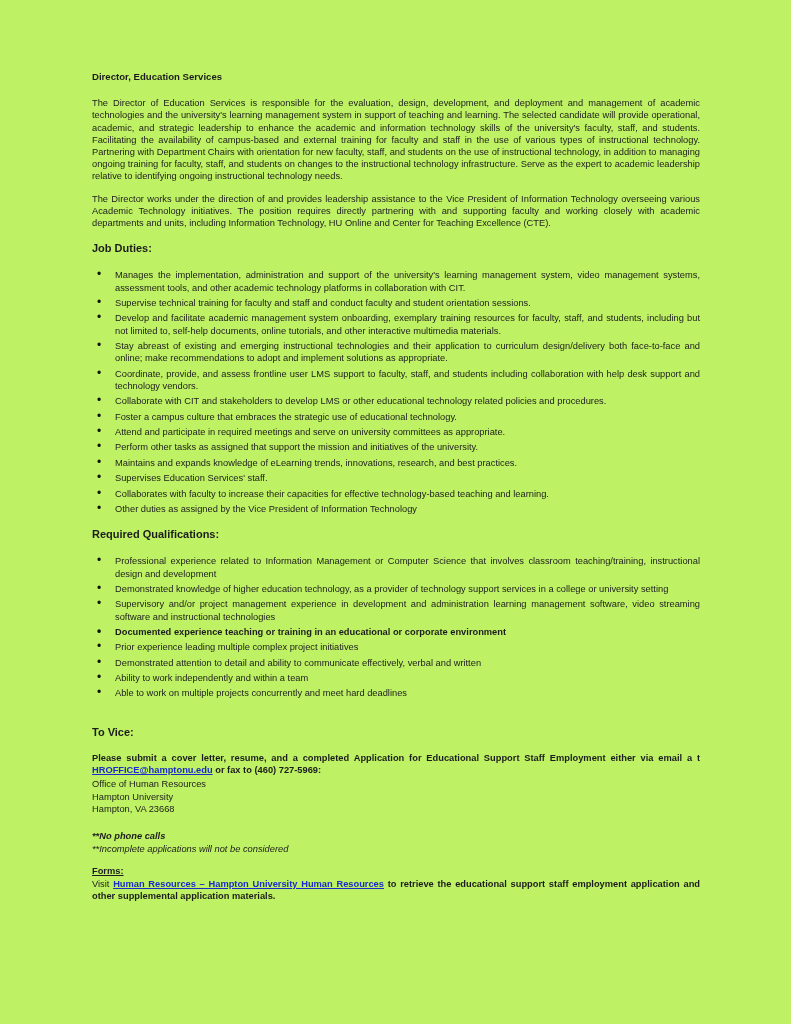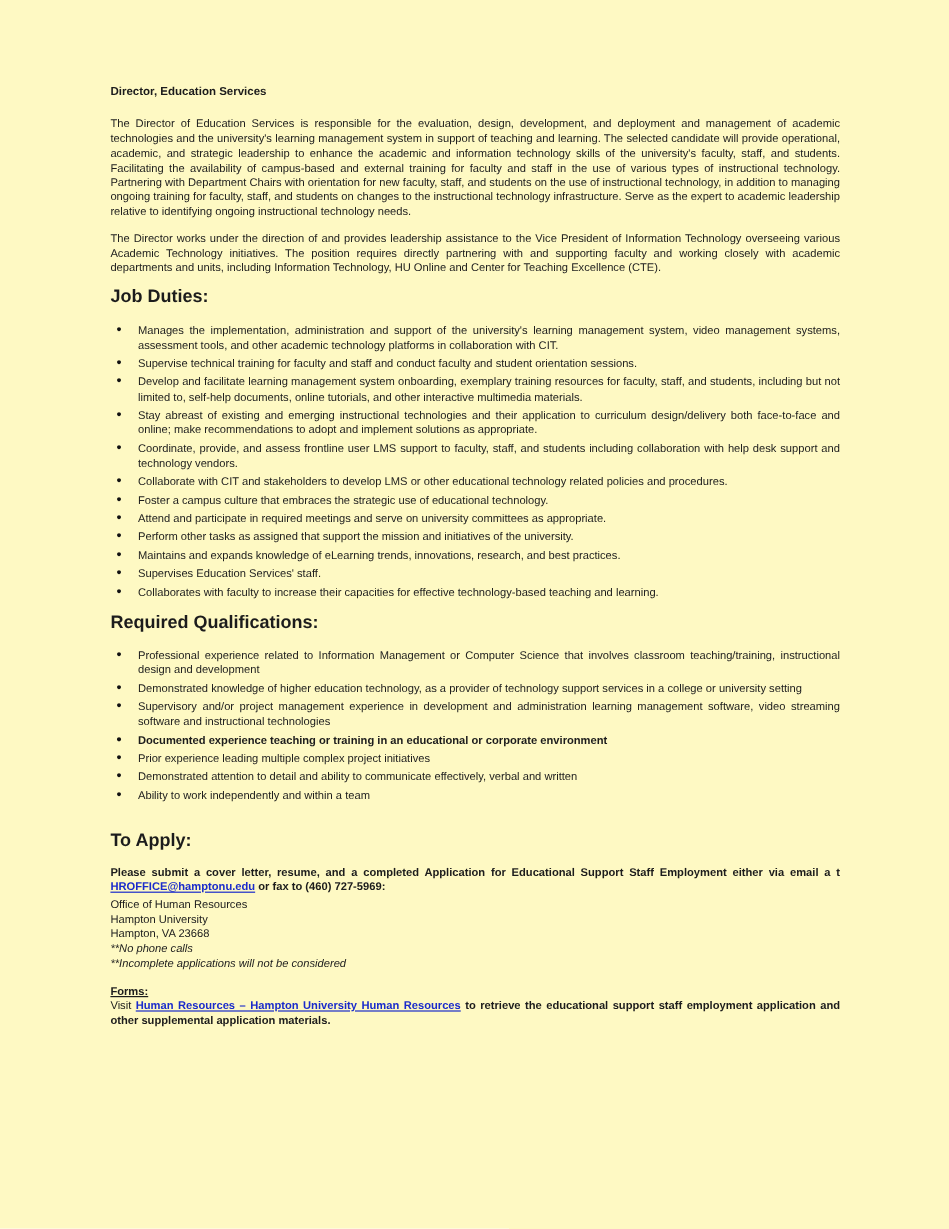--- a/index.html
+++ b/index.html
@@ -1,52 +1,52 @@
 <!DOCTYPE html>
 <html><head>
 <meta charset="utf-8">
 <style>
   * { margin:0; padding:0; box-sizing:border-box; }
   html,body { background:#ffffff; }
   .page {
     position:relative;
     width:791px; height:1024px;
-    background:#fef9c3;
+    background:#bef264;
     font-family:"Liberation Sans", sans-serif;
     color:#1c1c1c;
     overflow:hidden;
   }
   .content {
     position:absolute;
     left:92px; top:71px; width:608px;
     font-size:9.3px;
     line-height:12.2px;
   }
   .doc-title { font-weight:bold; font-size:9.6px; }
   .para { text-align:justify; margin-top:14px; }
-  .heading { font-weight:bold; font-size:15px; margin-top:13px; }
+  .heading { font-weight:bold; font-size:11px; margin-top:13px; }
   .bullet-list { margin-top:15px; }
   .li {
     position:relative;
     padding-left:23px;
     margin-bottom:3.2px;
     text-align:justify;
   }
   .li::before {
     content:"\2022";
     position:absolute;
     left:5px; top:-1px;
     font-size:12px;
     color:#111;
   }
   .li.bold-item { font-weight:bold; }
   .apply-para { font-weight:bold; margin-top:14px; text-align:justify; }
   .address-block { font-weight:normal; margin-top:2px; }
   .address-block div { line-height:12.2px; }
-  .note-bold-italic { font-weight:normal; font-style:italic; }
+  .note-bold-italic { font-weight:bold; font-style:italic; margin-top:15px; }
   .note-italic { font-style:italic; margin-top:1px; }
   .forms-heading {
     font-weight:bold;
     text-decoration:underline;
     margin-top:10px;
   }
   .forms-para { text-align:justify; }
   .forms-rest { font-weight:bold; }
   a.doc-link {
     color:#1a2bcb;
@@ -65,45 +65,47 @@
     <div class="doc-title">Director, Education Services</div>
 
     <div class="para">The Director of Education Services is responsible for the evaluation, design, development, and deployment and management of academic technologies and the university's learning management system in support of teaching and learning. The selected candidate will provide operational, academic, and strategic leadership to enhance the academic and information technology skills of the university's faculty, staff, and students. Facilitating the availability of campus-based and external training for faculty and staff in the use of various types of instructional technology.  Partnering with Department Chairs with orientation for new faculty, staff, and students on the use of instructional technology, in addition to managing ongoing training for faculty, staff, and students on changes to the instructional technology infrastructure.  Serve as the expert to academic leadership relative to identifying ongoing instructional technology needs.</div>
     <div class="para" style="margin-top:10px">The Director works under the direction of and provides leadership assistance to the Vice President of Information Technology overseeing various Academic Technology initiatives. The position requires directly partnering with and supporting faculty and working closely with academic departments and units, including Information Technology, HU Online and Center for Teaching Excellence (CTE).</div>
 
     <div class="heading">Job Duties:</div>
 
     <div class="bullet-list">
       <div class="li">Manages the implementation, administration and support of the university's learning management system, video management systems, assessment tools, and other academic technology platforms in collaboration with CIT.</div>
       <div class="li">Supervise technical training for faculty and staff and conduct faculty and student orientation sessions.</div>
-      <div class="li">Develop and facilitate learning management system onboarding, exemplary training resources for faculty, staff, and students, including but not limited to, self-help documents, online tutorials, and other interactive multimedia materials.</div>
+      <div class="li">Develop and facilitate academic management system onboarding, exemplary training resources for faculty, staff, and students, including but not limited to, self-help documents, online tutorials, and other interactive multimedia materials.</div>
       <div class="li">Stay abreast of existing and emerging instructional technologies and their application to curriculum design/delivery both face-to-face and online; make recommendations to adopt and implement solutions as appropriate.</div>
       <div class="li">Coordinate, provide, and assess frontline user LMS support to faculty, staff, and students including collaboration with help desk support and technology vendors.</div>
       <div class="li">Collaborate with CIT and stakeholders to develop LMS or other educational technology related policies and procedures.</div>
       <div class="li">Foster a campus culture that embraces the strategic use of educational technology.</div>
       <div class="li">Attend and participate in required meetings and serve on university committees as appropriate.</div>
       <div class="li">Perform other tasks as assigned that support the mission and initiatives of the university.</div>
       <div class="li">Maintains and expands knowledge of eLearning trends, innovations, research, and best practices.</div>
       <div class="li">Supervises Education Services' staff.</div>
       <div class="li">Collaborates with faculty to increase their capacities for effective technology-based teaching and learning.</div>
+      <div class="li">Other duties as assigned by the Vice President of Information Technology</div>
     </div>
 
     <div class="heading" style="">Required Qualifications:</div>
 
     <div class="bullet-list">
       <div class="li">Professional experience related to Information Management or Computer Science that involves classroom teaching/training, instructional design and development</div>
       <div class="li">Demonstrated knowledge of higher education technology, as a provider of technology support services in a college or university setting</div>
       <div class="li">Supervisory and/or project management experience in development and administration learning management software, video streaming software and instructional technologies</div>
       <div class="li bold-item">Documented experience teaching or training in an educational or corporate environment</div>
       <div class="li">Prior experience leading multiple complex project initiatives</div>
       <div class="li">Demonstrated attention to detail and ability to communicate effectively, verbal and written</div>
       <div class="li">Ability to work independently and within a team</div>
+      <div class="li">Able to work on multiple projects concurrently and meet hard deadlines</div>
     </div>
 
-    <div class="heading gap-lg">To Apply:</div>
+    <div class="heading gap-lg">To Vice:</div>
 
     <div class="apply-para"><span>Please submit a cover letter, resume, and a completed Application for Educational Support Staff Employment either via email a t </span><a class="doc-link">HROFFICE@hamptonu.edu</a><span> or fax to (460) 727-5969:</span></div>
 
     <div class="address-block">
       <div>Office of Human Resources</div>
       <div>Hampton University</div>
       <div>Hampton, VA 23668</div>
     </div>
 
     <div class="note-bold-italic">**No phone calls</div>

